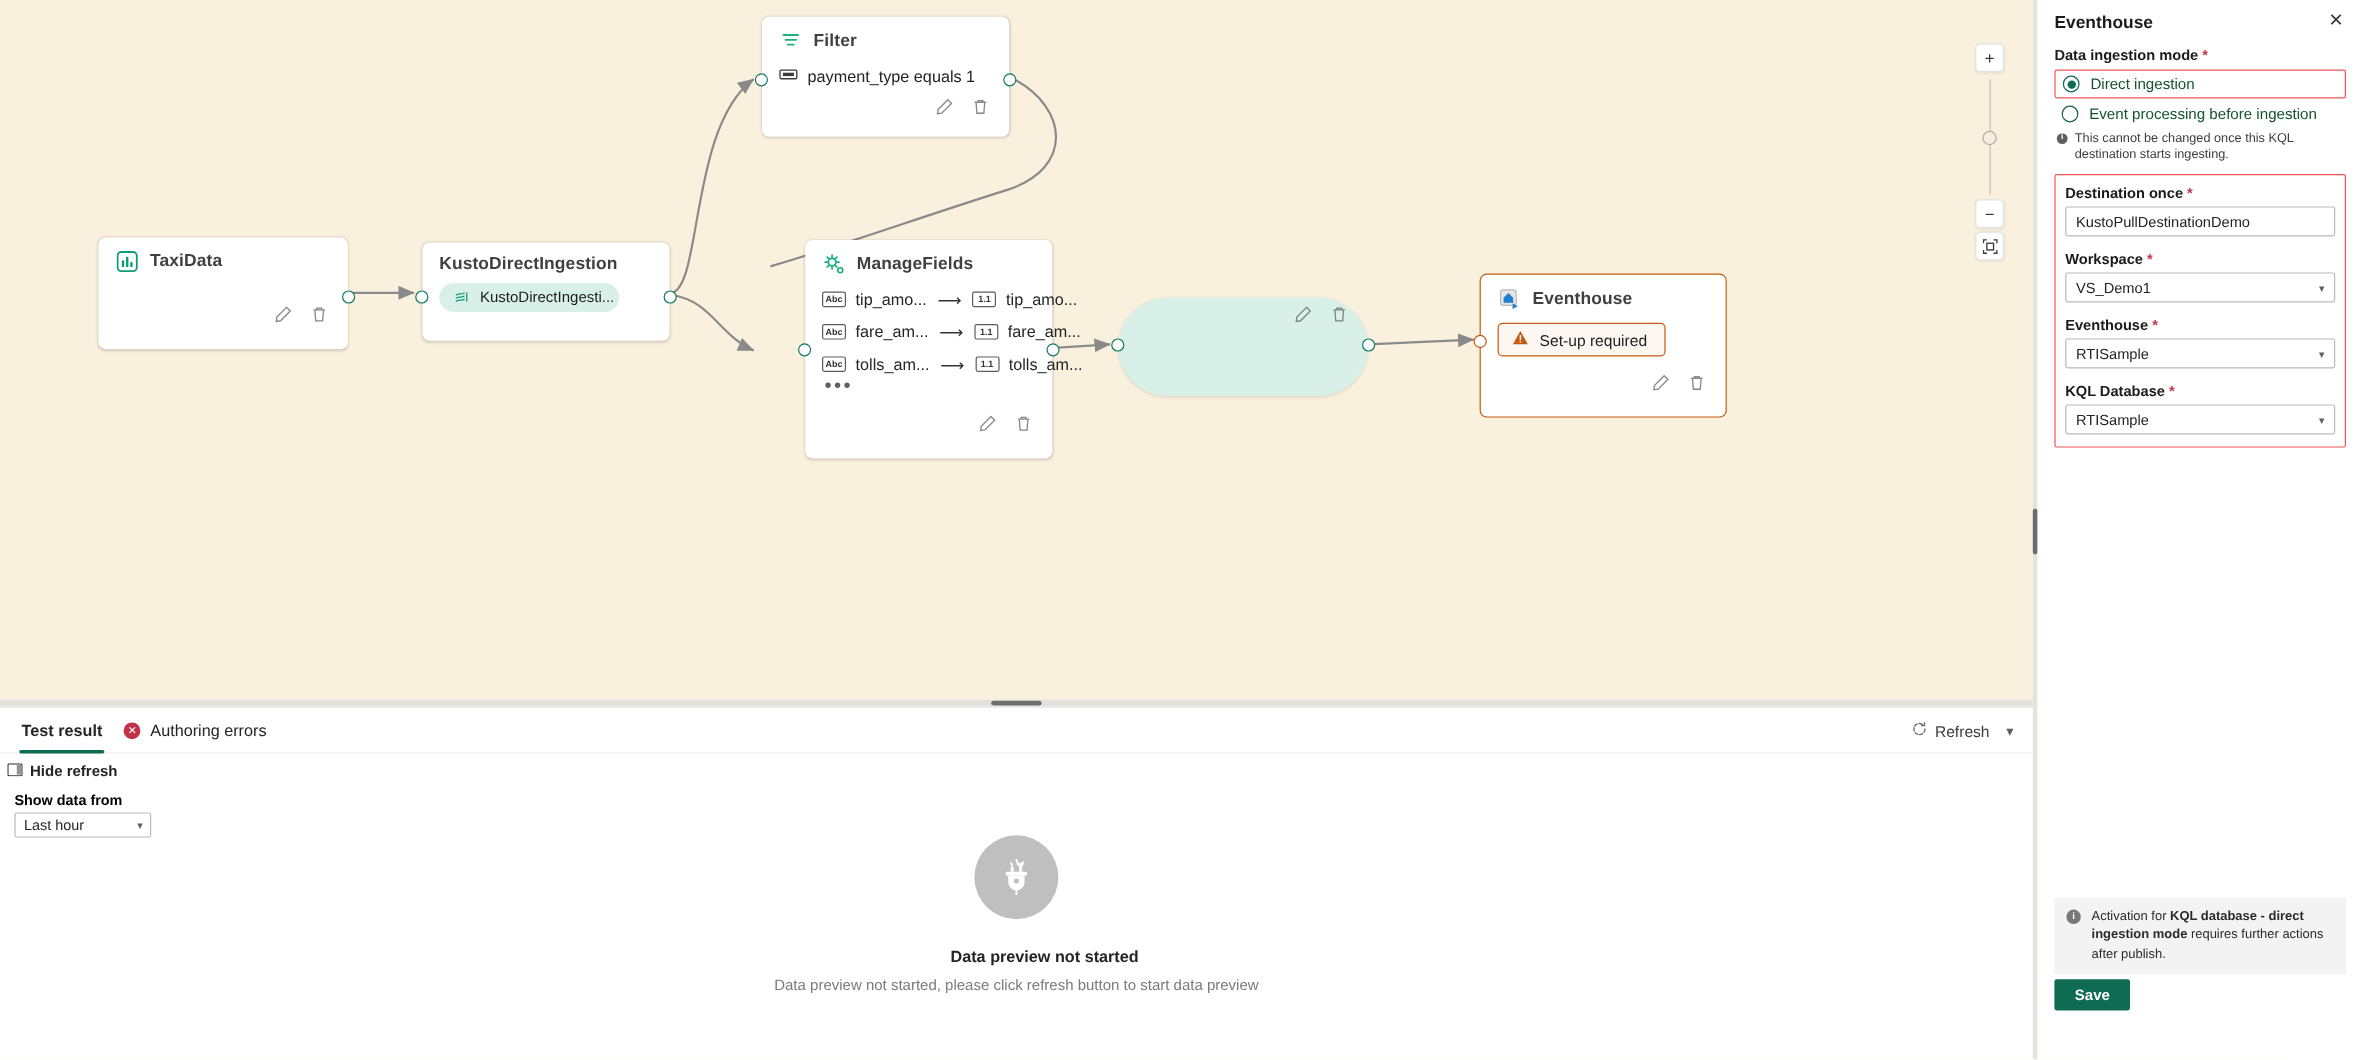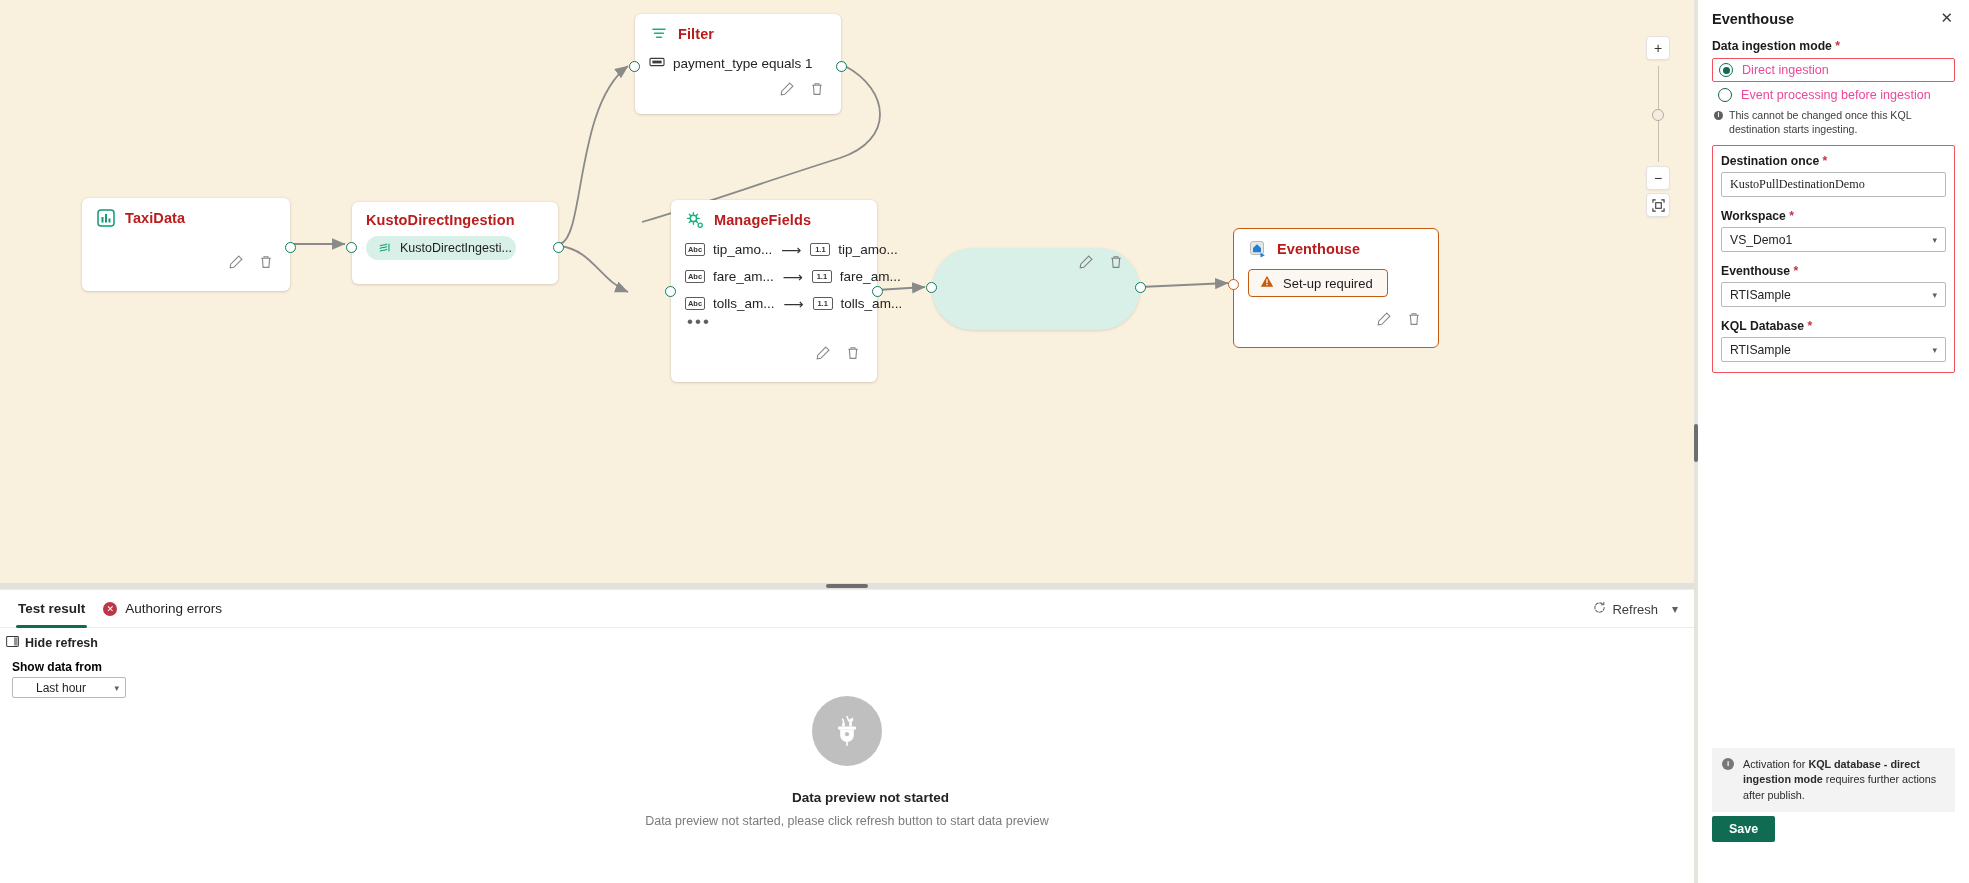--- a/index.html
+++ b/index.html
@@ -34,21 +34,21 @@
     box-shadow: 0 1px 3px rgba(0,0,0,.13), 0 0 2px rgba(0,0,0,.10);
   }
   .node.warn { border: 1.5px solid #c55a11; box-shadow: none; }
   .node.stream {
     background: #d8f0e8;
     border-radius: 44px;
     box-shadow: 0 1px 3px rgba(0,0,0,.12);
   }
   .node-title {
     display: flex; align-items: center; gap: 9px;
-    font-size: 14.5px; font-weight: 700; color: #b91c1c;
+    font-size: 14.5px; font-weight: 700; color: #404040;
     padding: 10px 14px 4px 14px; letter-spacing: .1px;
   }
   .node-title .ic { width: 20px; height: 20px; flex: 0 0 20px; display:flex; align-items:center; justify-content:center; }
   .node-body { padding: 2px 14px 0 14px; }
   .row { display: flex; align-items: center; gap: 8px; font-size: 13.5px; color: #242424; height: 27px; }
   .row .tag {
     display:inline-flex; align-items:center; justify-content:center;
     min-width: 20px; height: 13px; border: 1px solid #5c5c5c;
     border-radius: 2px; font-size: 7.5px; font-weight: 700; color: #333;
     padding: 0 2px; line-height: 1;
@@ -124,21 +124,21 @@
                  display:flex; align-items:center; gap: 14px; font-size: 13px; color:#3c3c3c; }
   #refreshwrap .rbtn { display:flex; align-items:center; gap:6px; cursor:pointer; }
 
   #settingsbar { padding: 8px 0 0 6px; }
   .hide-settings { display: flex; align-items: center; gap: 6px; font-size: 12.5px;
                    font-weight: 600; color: #242424; cursor: pointer; width: fit-content; }
   .field-label { font-size: 12px; font-weight: 600; color: #000000; margin: 10px 0 3px 6px; }
   .dd {
     margin-left: 6px; width: 114px; height: 21px; border: 1px solid #b9b9b9; border-radius: 2px;
     background: #fff; font-size: 12px; color: #242424; display: flex; align-items: center;
-    justify-content: space-between; padding: 0 6px 0 23px; cursor: pointer;
+    justify-content: space-between; padding: 0 6px 0 7px; cursor: pointer;
   }
   .chev { color: #5f5f5f; font-size: 9px; }
 
   #empty {
     position: absolute; left: 0; right: 0; top: 50px; bottom: 0;
     display: flex; flex-direction: column; align-items: center; justify-content: center;
     gap: 0;
   }
   #empty .circle { width: 70px; height: 70px; border-radius: 50%; background: #bfbfbf;
                    display:flex; align-items:center; justify-content:center; }
@@ -161,38 +161,37 @@
   #side-head { display: flex; align-items: flex-start; justify-content: space-between;
                padding: 11px 0 0 0; }
   #side-title { font-size: 14.5px; font-weight: 700; color: #1b1b1b; }
   #side-close { font-size: 15px; color: #3b3b3b; cursor: pointer; line-height: 14px; padding: 0 2px; }
 
   .sec-label { font-size: 12.2px; font-weight: 700; color: #1b1b1b; margin-top: 12px; }
   .req { color: #c0344a; font-weight: 700; }
 
   .hl-red { border: 1.6px solid #f4525a; border-radius: 2px; }
 
-  .radio-row { display: flex; align-items: flex-start; gap: 9px; font-size: 12.6px; color: #ec4899;
+  .radio-row { display: flex; align-items: flex-start; gap: 9px; font-size: 12.6px; color: #14532d;
                padding: 4px 6px; cursor: pointer; }
   .radio { width: 14px; height: 14px; border-radius: 50%; border: 1.6px solid #0f6b52;
            display:flex; align-items:center; justify-content:center; flex: 0 0 14px; }
   .radio.on::after { content:""; width: 7px; height: 7px; border-radius: 50%; background: #0f6b52; }
   .radio.off { border-color: #1b5e4b; }
 
   .note { display: flex; gap: 6px; font-size: 10.6px; color: #3d3d3d; line-height: 1.28;
           margin-top: 3px; padding-left: 2px; }
   .note .i { flex: 0 0 9px; width: 9px; height: 9px; border-radius: 50%; background: #5f5f5f;
              color: #fff; font-size: 7px; display:flex; align-items:center; justify-content:center;
              margin-top: 2px; font-weight: 700; }
 
   .inp {
     width: 100%; height: 25px; border: 1px solid #b9b9b9; border-radius: 2px; background: #fff;
     font-size: 12.2px; color: #242424; padding: 0 8px; display: flex; align-items: center;
     margin-top: 4px;
-    font-family: Liberation Serif, serif;
   }
   .sel {
     width: 100%; height: 25px; border: 1px solid #b9b9b9; border-radius: 2px; background: #fff;
     font-size: 12.2px; color: #242424; padding: 0 8px; display: flex; align-items: center;
     justify-content: space-between; margin-top: 4px; cursor: pointer;
   }
 
   #hl-box { border: 1.6px solid #f4525a; border-radius: 2px; padding: 4px 8px 10px 8px; margin-top: 9px; }
 
   #side-info {

